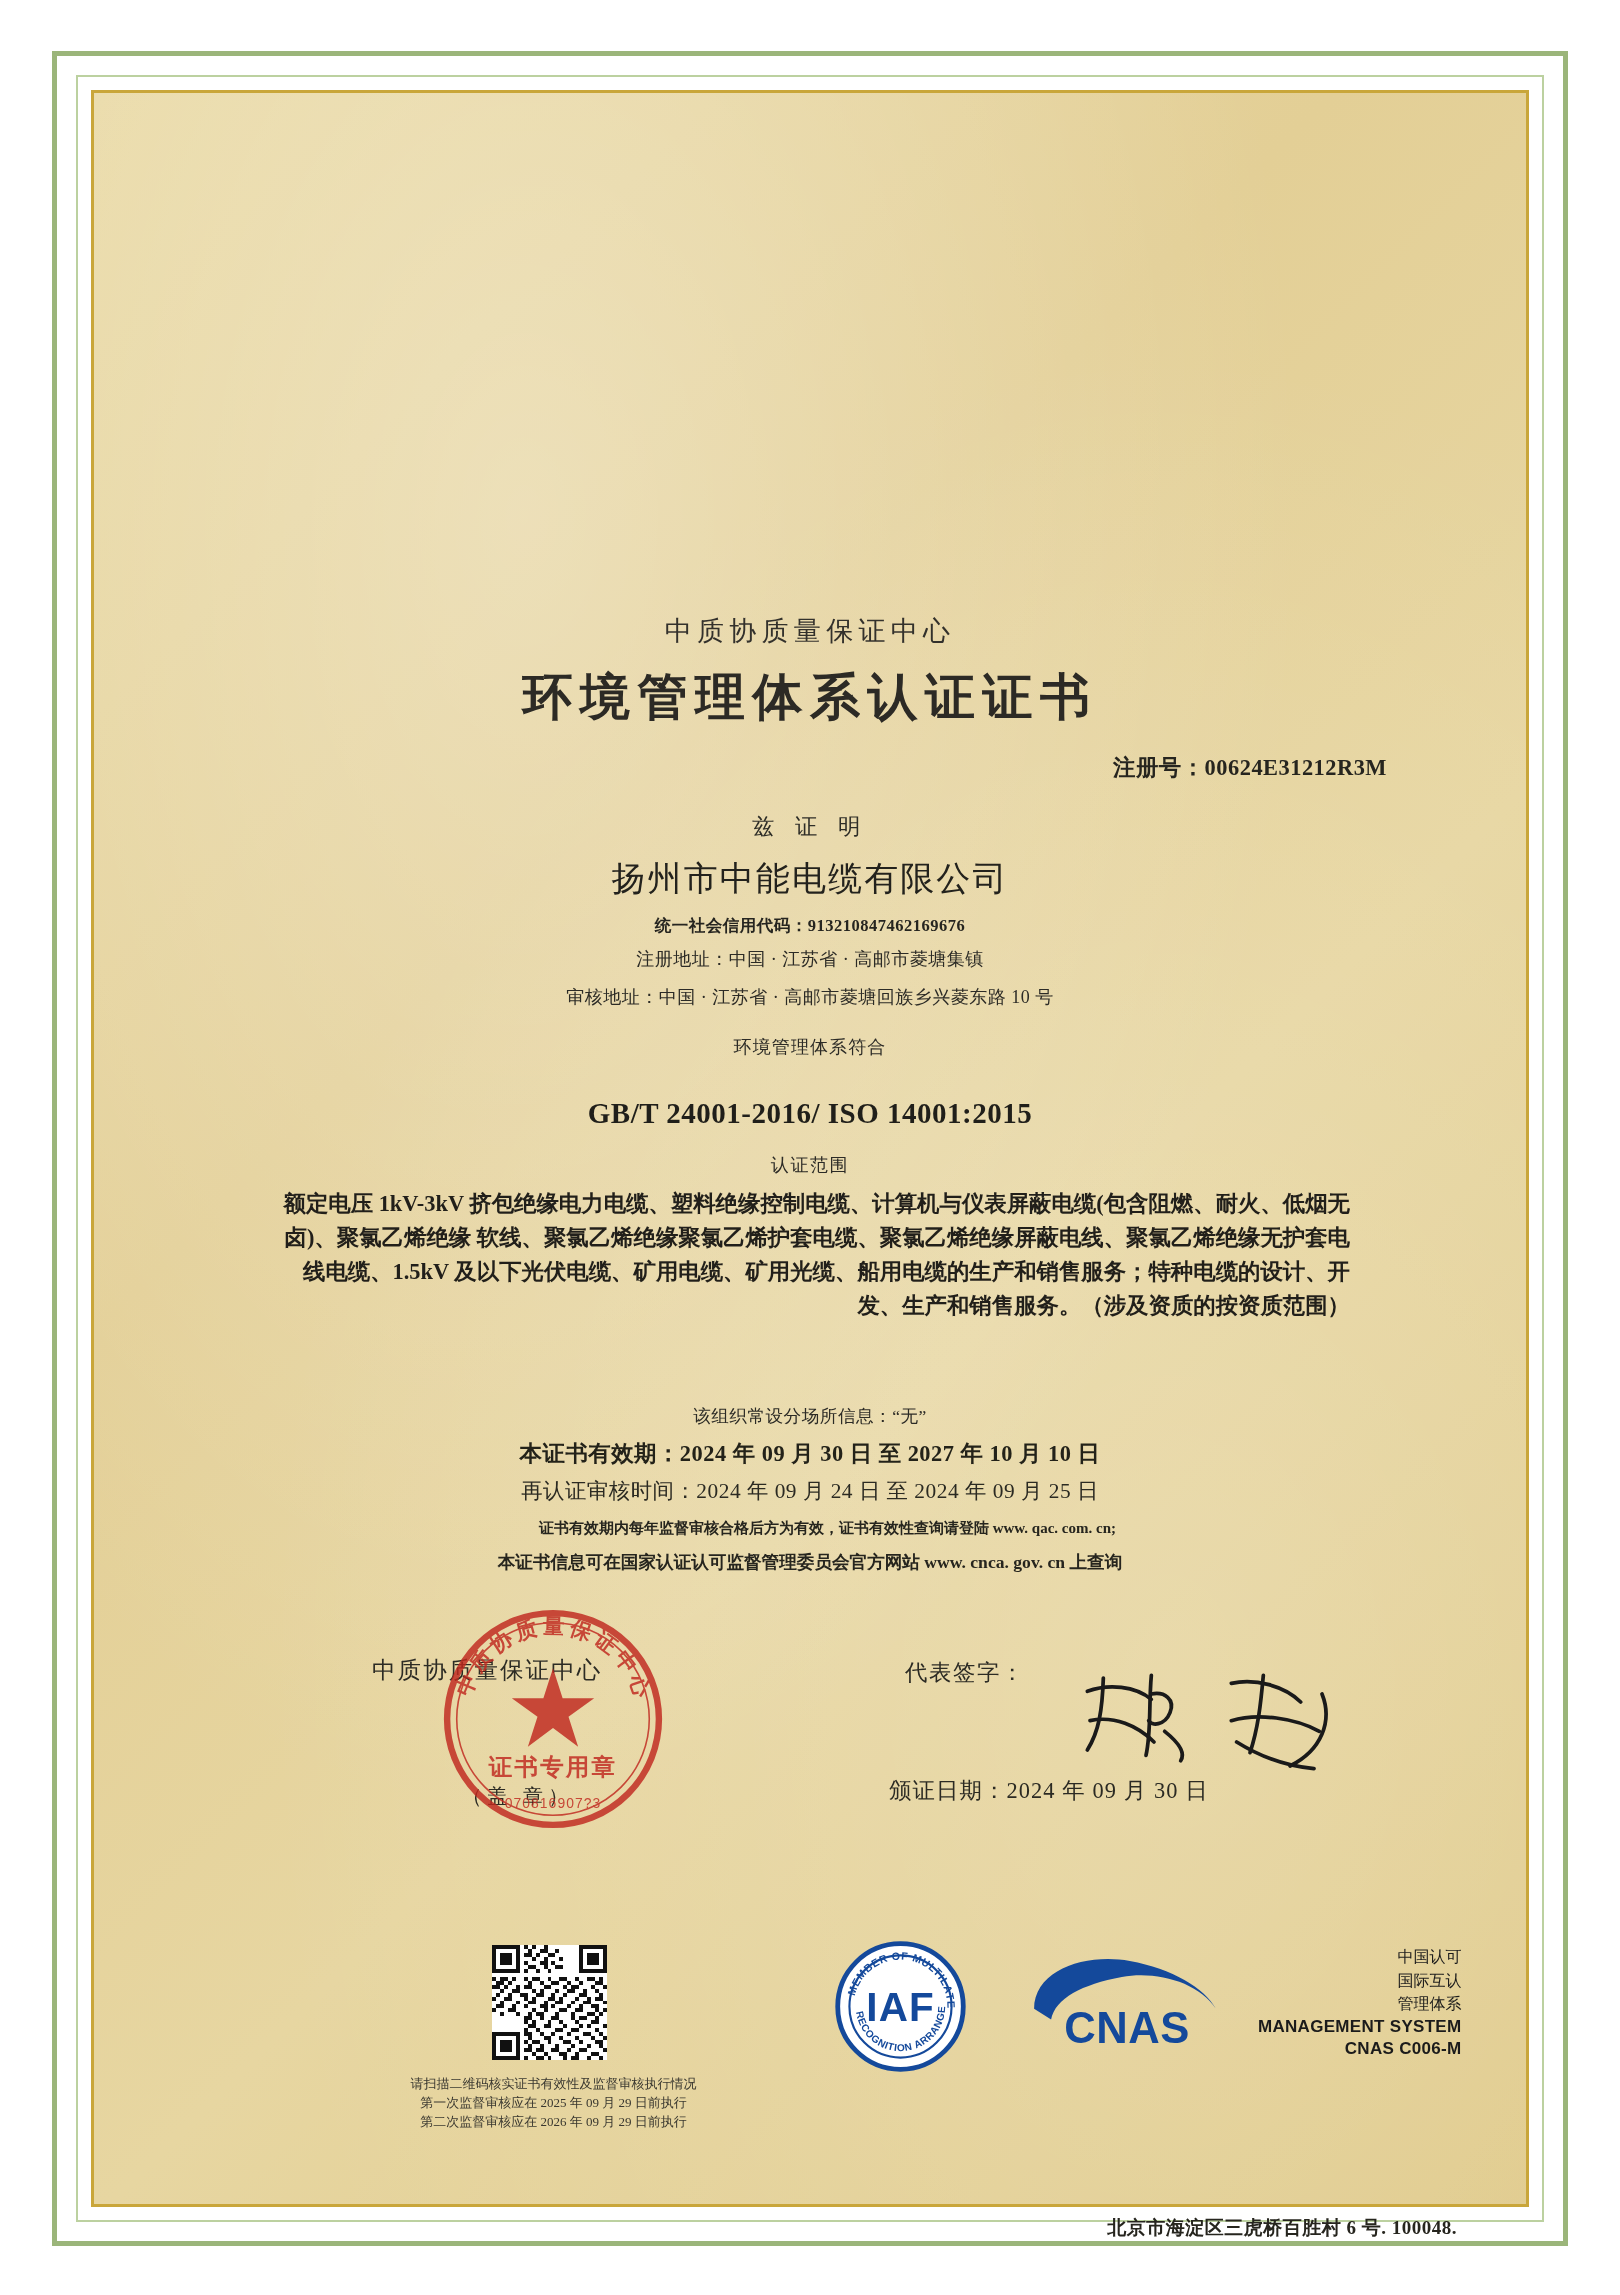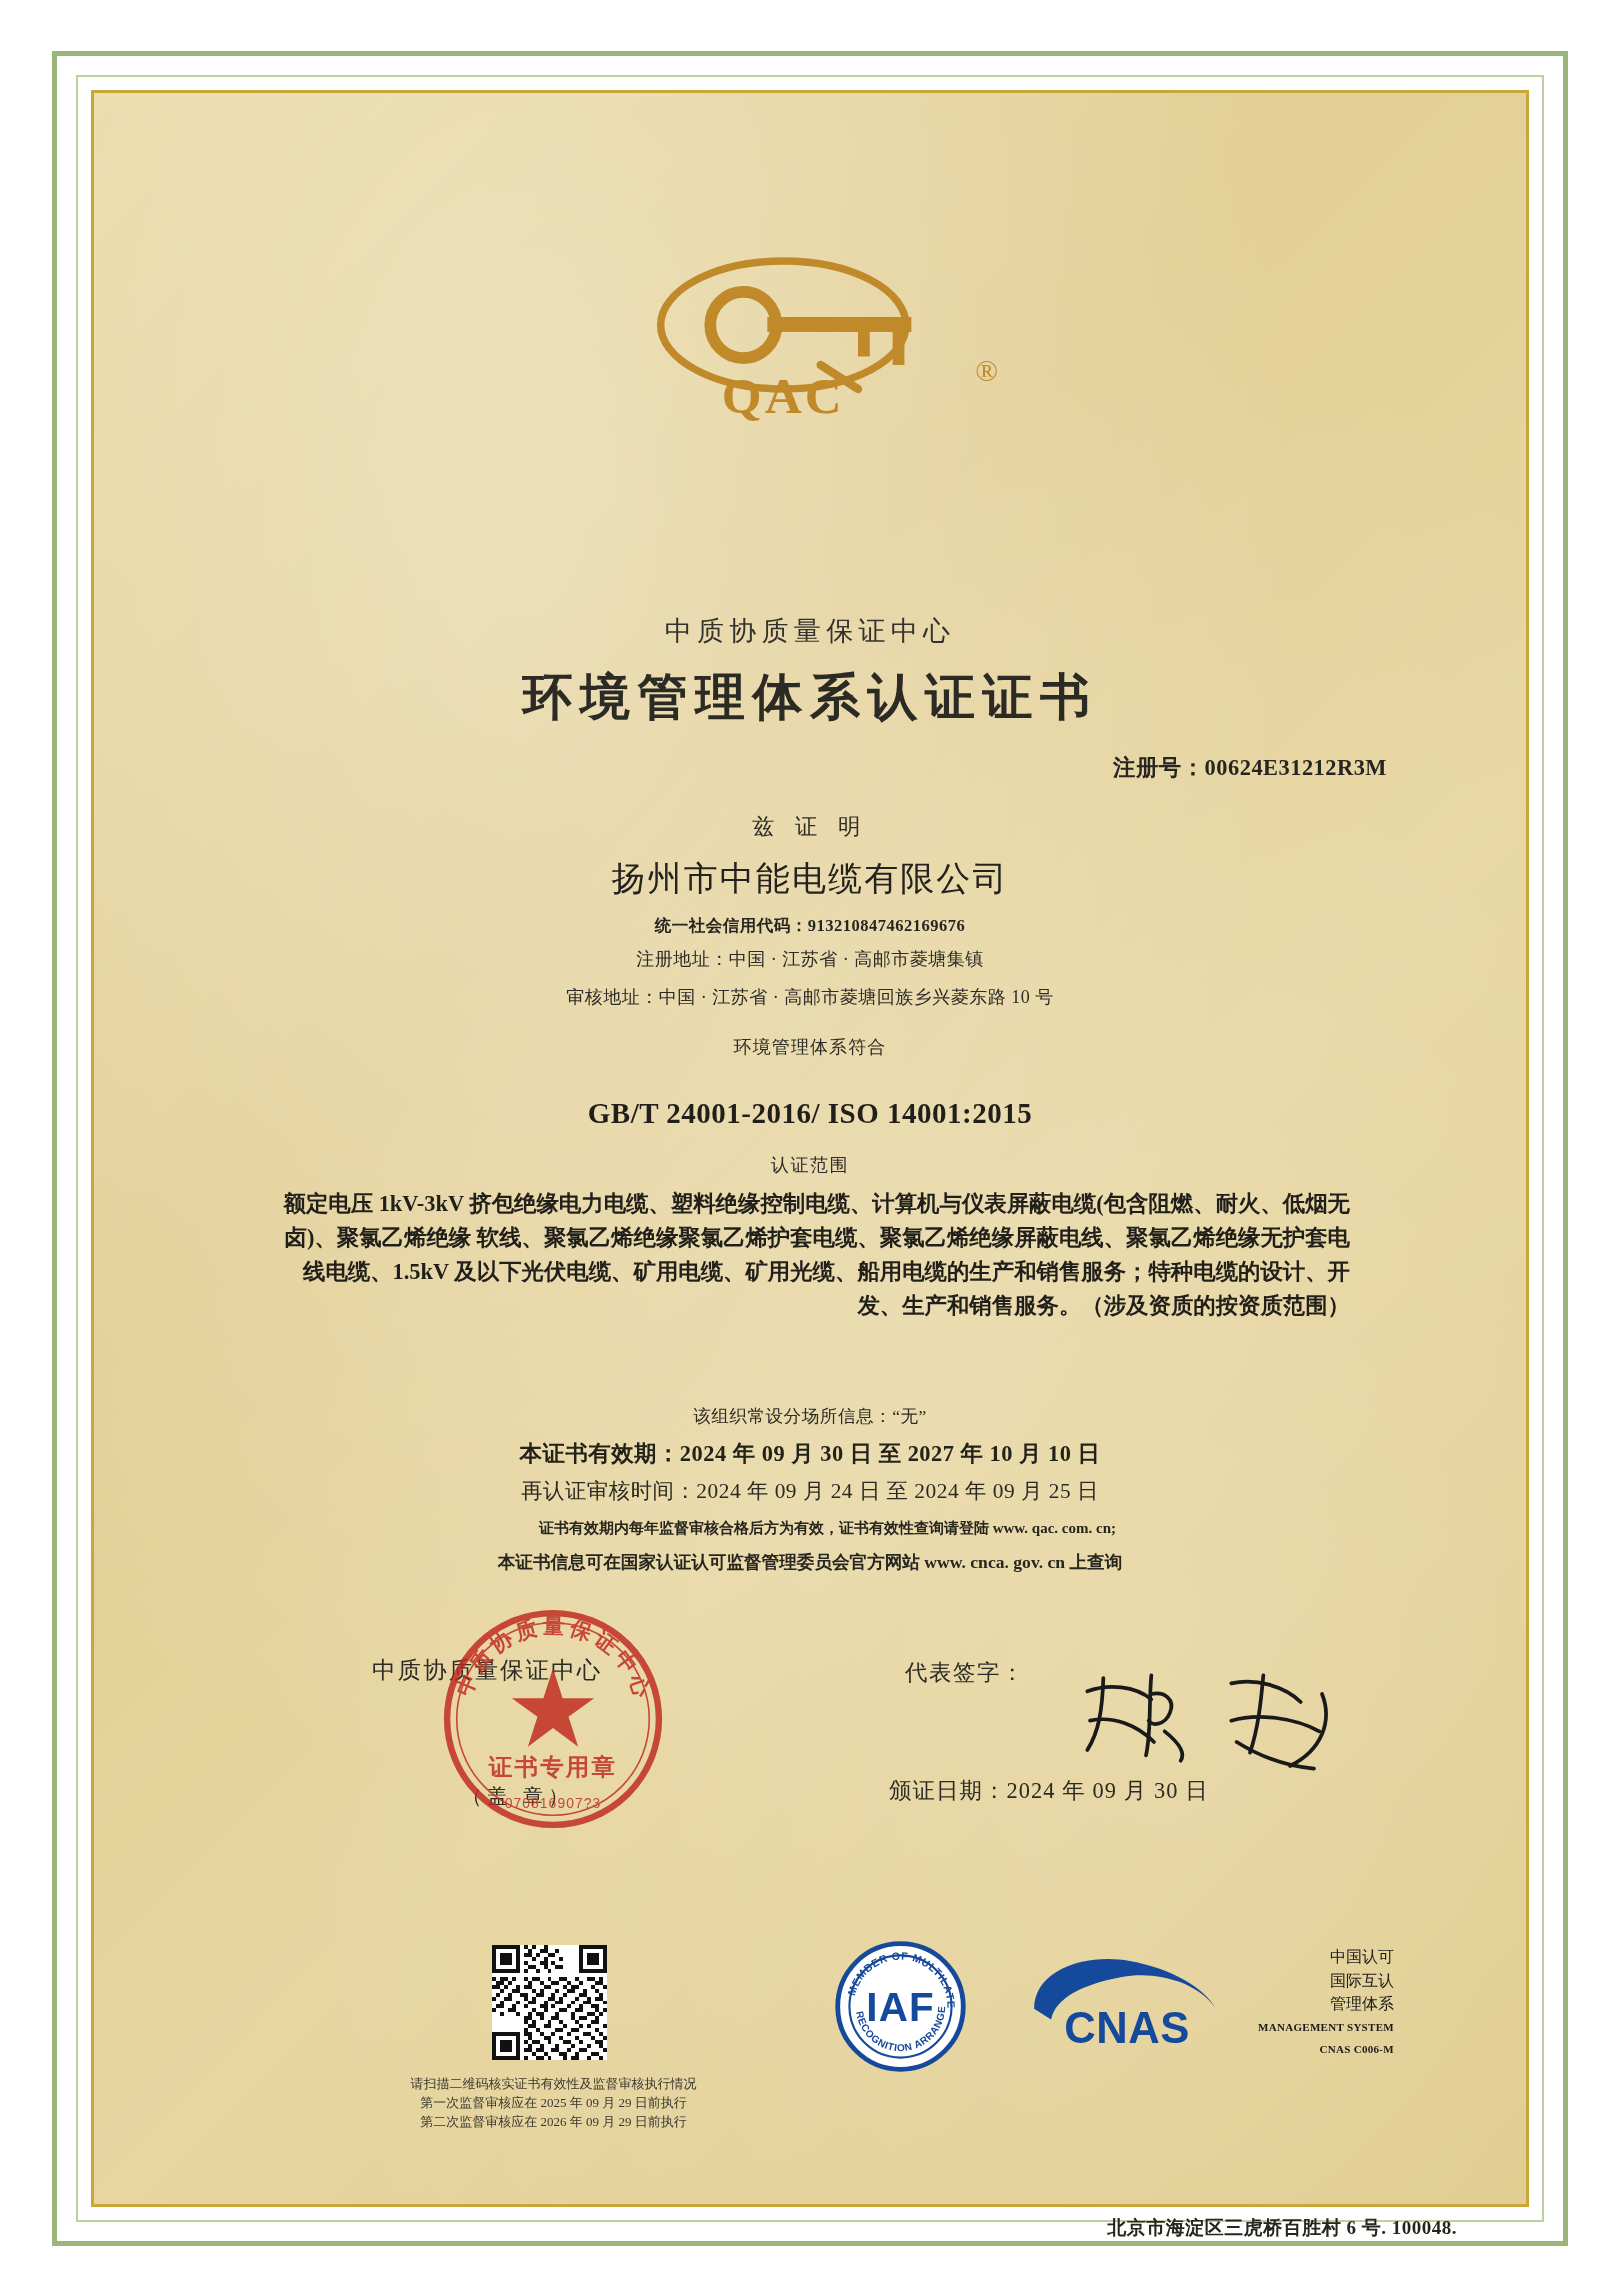--- a/index.html
+++ b/index.html
@@ -339,24 +339,24 @@
     text-align: right;
     color: #1b1b1b;
     margin-left: 19px;
   }
   .cnas-text .cn {
     font-size: 16px;
     line-height: 23.5px;
     font-family: "DejaVu Sans", "Liberation Sans", sans-serif;
   }
   .cnas-text .en {
-    font-size: 11px;
+    font-size: 17px;
     line-height: 22.4px;
     font-weight: bold;
-    font-family: Liberation Serif, serif;
+    font-family: Liberation Sans, sans-serif;
     letter-spacing: 0.3px;
   }
   .footer-addr {
     position: absolute;
     right: 69px;
     top: 2122px;
     font-size: 19px;
     font-weight: bold;
     letter-spacing: 0.5px;
     color: #26251e;
@@ -365,32 +365,20 @@
 </head>
 <body>
 
 <div class="cert-outer">
   <div class="cert-mid">
     <div class="cert-inner">
       <div class="paper"></div>
 
       <div class="content">
 
-        <div class="logo-wrap">
-          <svg width="406" height="176" viewBox="0 0 760 330">
-            <ellipse cx="330" cy="135" rx="230" ry="120" fill="none" stroke="#c08a2a" stroke-width="14"></ellipse>
-            <circle cx="255" cy="135" r="62" fill="none" stroke="#c08a2a" stroke-width="22"></circle>
-            <rect x="300" y="120" width="270" height="28" fill="#c08a2a"></rect>
-            <rect x="470" y="148" width="22" height="46" fill="#c08a2a"></rect>
-            <rect x="535" y="148" width="22" height="62" fill="#c08a2a"></rect>
-            <path d="M400 210 L470 255" stroke="#c08a2a" stroke-width="16" stroke-linecap="round"></path>
-            <text x="330" y="300" font-family="Liberation Serif, serif" font-size="96" font-weight="bold" fill="#c08a2a" text-anchor="middle" letter-spacing="6">QAC</text>
-          </svg>
-          <span class="logo-reg">®</span>
-        </div>
 
         <div class="org-name">中质协质量保证中心</div>
         <div class="cert-title">环境管理体系认证证书</div>
 
         <div class="reg-no">
           <span>注册号：</span><span>00624E31212R3M</span>
         </div>
 
         <div class="hereby">兹 证 明</div>
         <div class="company">扬州市中能电缆有限公司</div>

